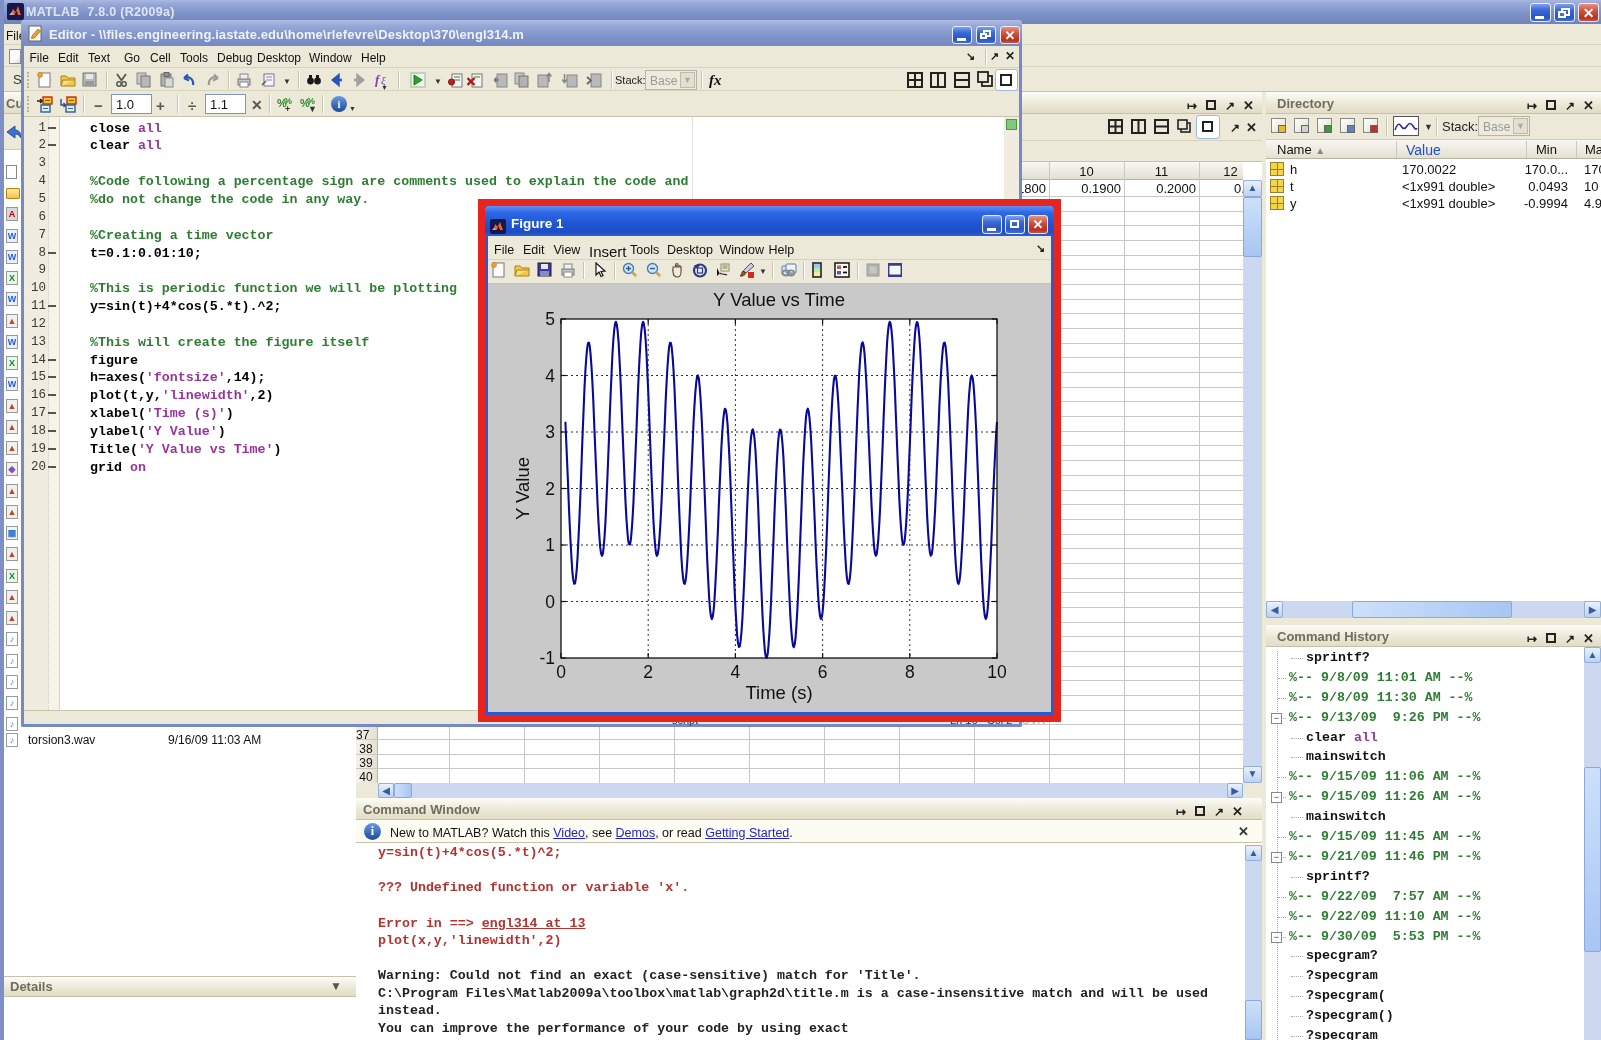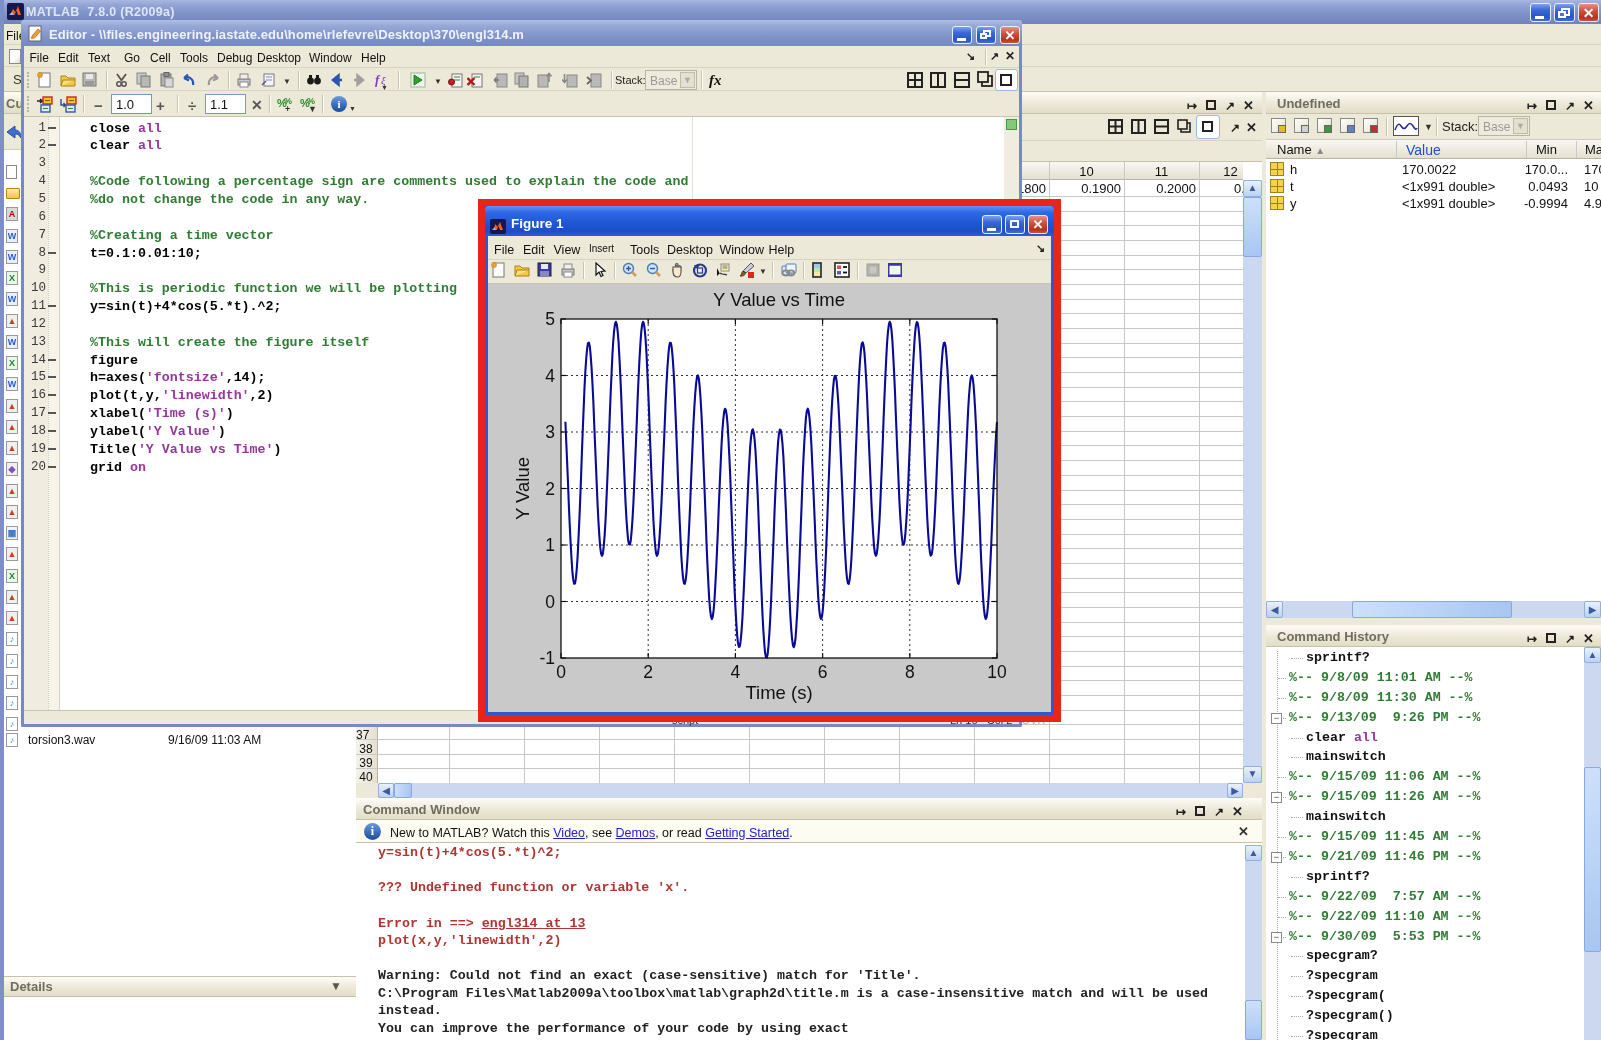--- a/index.html
+++ b/index.html
@@ -208,21 +208,21 @@
 <div class="ab mono" style="left:378px;top:968px"><span style="color:#222">Warning: Could not find an exact (case-sensitive) match for 'Title'.</span></div>
 <div class="ab mono" style="left:378px;top:986px"><span style="color:#222">C:\Program Files\Matlab2009a\toolbox\matlab\graph2d\title.m is a case-insensitive match and will be used</span></div>
 <div class="ab mono" style="left:378px;top:1003px"><span style="color:#222">instead.</span></div>
 <div class="ab mono" style="left:378px;top:1021px"><span style="color:#222">You can improve the performance of your code by using exact</span></div>
 <div class="ab xpsb" style="left:1245px;top:845px;width:17px;height:195px"></div>
 <div class="ab xpbtn" style="left:1245px;top:845px;width:17px;height:16px">▲</div>
 <div class="ab xpthh" style="left:1245px;top:1000px;width:17px;height:40px"></div>
 
 <div class="ab" style="left:1262px;top:92px;width:4px;height:948px;background:#ece9d8"></div>
 <div class="ab pttl" style="left:1266px;top:92px;width:335px;height:22px"></div>
-<div class="ab ttl" style="left:1277px;top:96px">Undefined</div>
+<div class="ab ttl" style="left:1277px;top:96px">Directory</div>
 <div class="ab" style="left:1527px;top:99px;font-size:12px;font-weight:bold;color:#222">↦</div>
 <div class="ab" style="left:1546px;top:100px;width:10px;height:10px;border:2px solid #222"></div>
 <div class="ab" style="left:1565px;top:99px;font-size:12px;font-weight:bold;color:#222">↗</div>
 <div class="ab" style="left:1583px;top:98px;font-size:13px;font-weight:bold;color:#222">✕</div>
 <div class="ab" style="left:1266px;top:114px;width:335px;height:26px;background:#ece9d8;border-bottom:1px solid #d0ccb8"></div>
 <div class="ab" style="left:1271px;top:118px;width:15px;height:15px;background:linear-gradient(135deg,#fff,#e0e0c8);border:1px solid #888"></div>
 <div class="ab" style="left:1278px;top:125px;width:8px;height:8px;background:#e8b830;border:1px solid #666"></div>
 <div class="ab" style="left:1294px;top:118px;width:15px;height:15px;background:linear-gradient(135deg,#fff,#e0e0c8);border:1px solid #888"></div>
 <div class="ab" style="left:1301px;top:125px;width:8px;height:8px;background:#d0d0d0;border:1px solid #666"></div>
 <div class="ab" style="left:1317px;top:118px;width:15px;height:15px;background:linear-gradient(135deg,#fff,#e0e0c8);border:1px solid #888"></div>
@@ -602,21 +602,21 @@
   </div>
 <div class="ab tbtn btnblue" style="left:1005px;top:215px;width:20px;height:19px">
     <div class="ab" style="left:4px;top:4px;width:9px;height:8px;border:2px solid #fff"></div>
   </div>
 <div class="ab tbtn btnred" style="left:1028px;top:215px;width:20px;height:19px;font-size:13px;font-weight:bold;line-height:18px;color:#fff">✕</div>
 
 <div class="ab" style="left:488px;top:236px;width:563px;height:24px;background:#ece9d8;border-bottom:1px solid #d8d3bc"></div>
 <div class="ab" style="left:494px;top:243px;font-size:12.5px;color:#111">File</div>
 <div class="ab" style="left:523px;top:243px;font-size:12.5px;color:#111">Edit</div>
 <div class="ab" style="left:553.5px;top:243px;font-size:12.5px;color:#111">View</div>
-<div class="ab" style="left:589px;top:243px;font-size:10px;color:#111">Insert</div>
+<div class="ab" style="left:589px;top:243px;font-size:15px;color:#111">Insert</div>
 <div class="ab" style="left:630px;top:243px;font-size:12.5px;color:#111">Tools</div>
 <div class="ab" style="left:667px;top:243px;font-size:12.5px;color:#111">Desktop</div>
 <div class="ab" style="left:719.5px;top:243px;font-size:12.5px;color:#111">Window</div>
 <div class="ab" style="left:768.5px;top:243px;font-size:12.5px;color:#111">Help</div>
 <div class="ab" style="left:1036px;top:242px;font-size:11px;font-weight:bold;color:#222">↘</div>
 <div class="ab" style="left:488px;top:260px;width:563px;height:24px;background:#ece9d8;border-bottom:1px solid #c9c4ad"></div>
 <svg class="ab" style="left:491px;top:262px" width="16" height="16">
     <rect x="2" y="1" width="11" height="14" fill="#fdfdfd" stroke="#777"></rect>
     <circle cx="3" cy="3" r="2.5" fill="#f0a030" stroke="#c87820" stroke-width="0.6"></circle>
   </svg>

